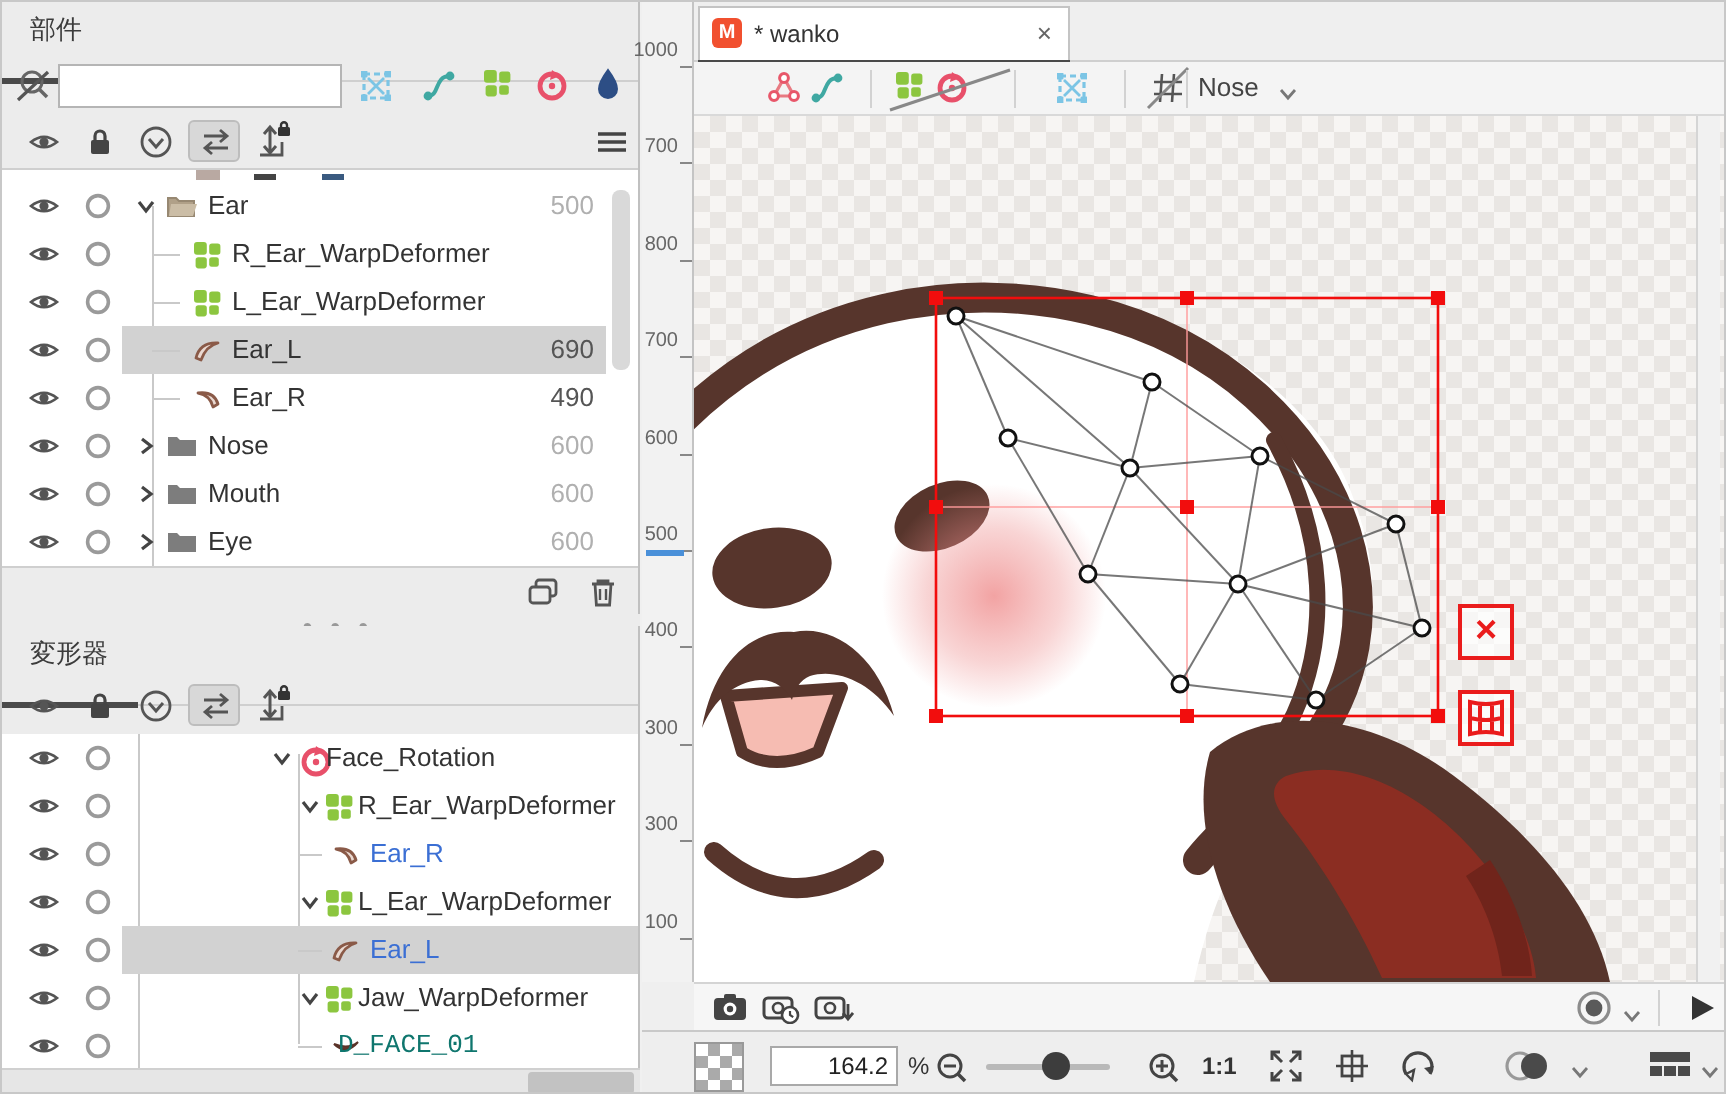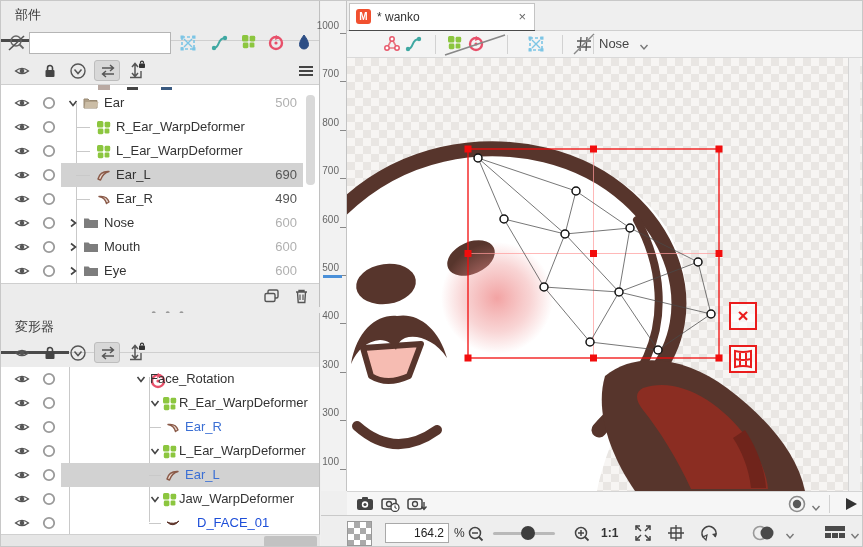--- a/index.html
+++ b/index.html
@@ -336,21 +336,21 @@
               <circle cx="8" cy="8" r="5.2" fill="none" stroke="#9a9a9a" stroke-width="1.8"></circle>
             </svg></div>
           <div class="abs" style="left: 134px; top: 6px;"><svg width="12" height="12" viewBox="0 0 12 12">
               <polyline points="2.5,4 6,8.5 9.5,4" fill="none" stroke="#444" stroke-width="1.6"></polyline>
             </svg></div>
           <div class="abs" style="left: 148px; top: 5px;"><svg width="18" height="18" viewBox="0 0 18 18">
               <circle cx="9" cy="9" r="6" fill="none" stroke="#e8506a" stroke-width="2.4"></circle>
               <path d="M9,1 L13,4 L8,6 Z" fill="#e8506a"></path>
               <circle cx="9" cy="9" r="1.6" fill="#e8506a"></circle>
             </svg></div>
-          <div class="tlabel" style="left: 149px;">Face_Rotation</div>
+          <div class="tlabel" style="left: 162px;">Face_Rotation</div>
         </div>
         <div class="trow" style="top: 24px;">
           <div class="abs" style="left: 13px; top: 4px;"><svg width="16" height="16" viewBox="0 0 16 16">
               <path d="M1.5,8 Q8,2.8 14.5,8 Q8,13.2 1.5,8 Z" fill="none" stroke="#555" stroke-width="1.3"></path>
               <circle cx="8" cy="8" r="2.3" fill="#555"></circle>
             </svg></div>
           <div class="abs" style="left: 40px; top: 4px;"><svg width="16" height="16" viewBox="0 0 16 16">
               <circle cx="8" cy="8" r="5.2" fill="none" stroke="#9a9a9a" stroke-width="1.8"></circle>
             </svg></div>
           <div class="abs" style="left: 148px; top: 6px;"><svg width="12" height="12" viewBox="0 0 12 12">
@@ -436,21 +436,21 @@
               <path d="M1.5,8 Q8,2.8 14.5,8 Q8,13.2 1.5,8 Z" fill="none" stroke="#555" stroke-width="1.3"></path>
               <circle cx="8" cy="8" r="2.3" fill="#555"></circle>
             </svg></div>
           <div class="abs" style="left: 40px; top: 4px;"><svg width="16" height="16" viewBox="0 0 16 16">
               <circle cx="8" cy="8" r="5.2" fill="none" stroke="#9a9a9a" stroke-width="1.8"></circle>
             </svg></div>
           <div class="guide" style="left: 148px; top: 12px; width: 12px; height: 1px;"></div>
           <div class="abs" style="left: 164px; top: 5px;"><svg width="16" height="14" viewBox="0 0 16 14">
               <path d="M2,6 Q8,12 14,5 Q9,9 2,6 Z" fill="#6b3a2e" stroke="#5a3228" stroke-width="1"></path>
             </svg></div>
-          <div class="tlabel" style="left: 196px; color: #1d4ed8;">D_FACE_01</div>
+          <div class="tlabel" style="left: 168px; color: #0f766e; font-family: Liberation Mono, monospace;">D_FACE_01</div>
         </div>
       </div>
     <div class="hscroll" style="top:533px; width:319px;">
       <div class="hthumb" style="left:263px; width:53px;"></div>
     </div>
   </div>
 
   <div id="right-col">
 
     <div id="ruler">

